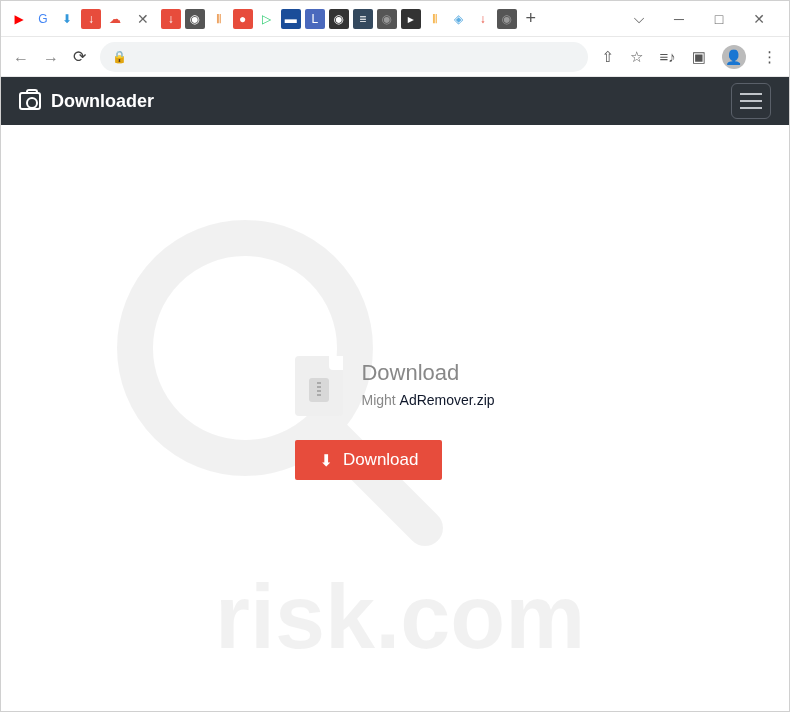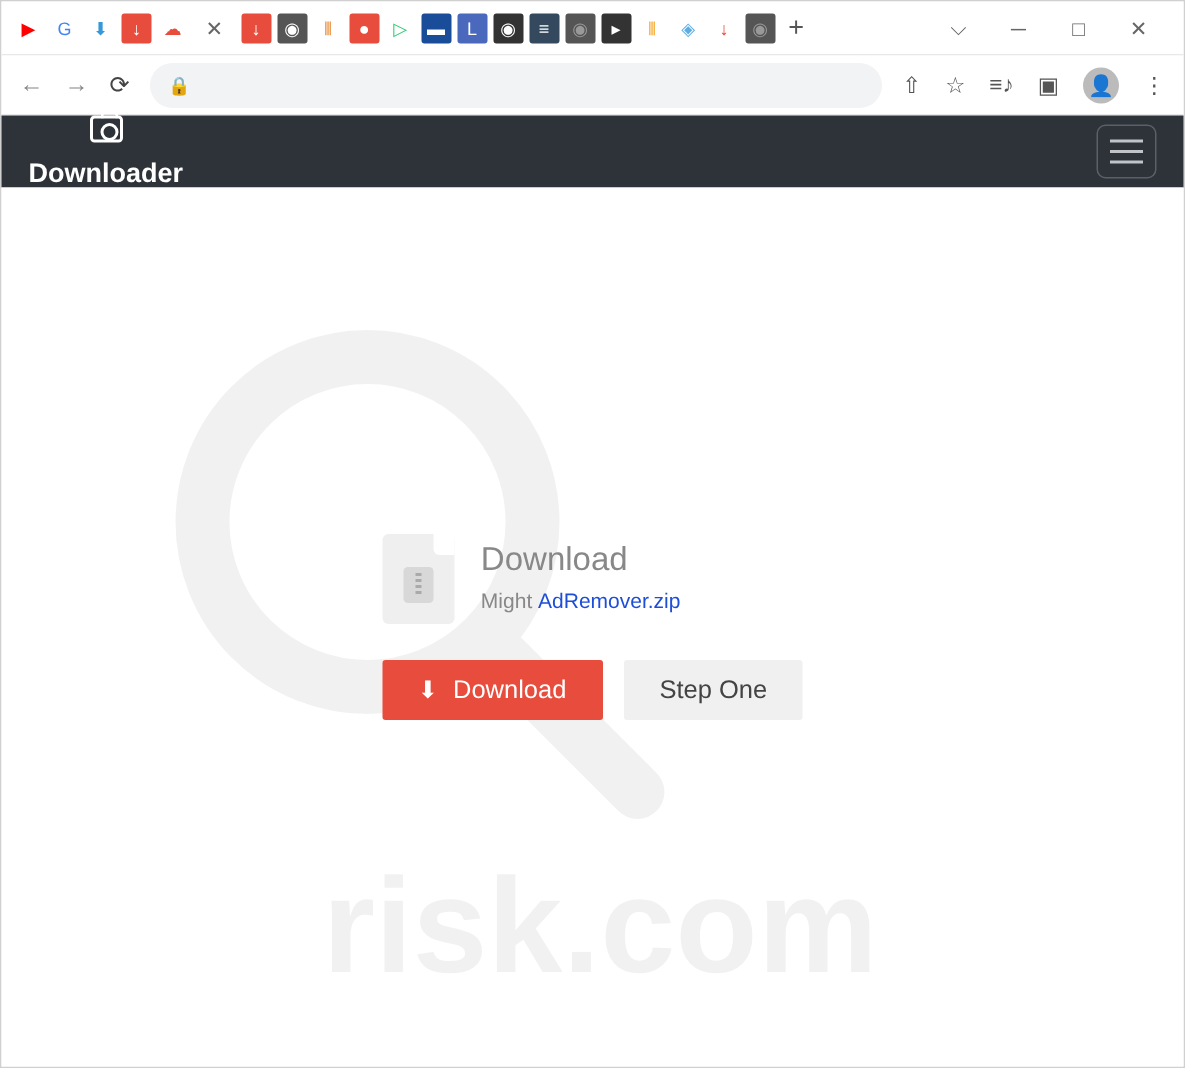--- a/index.html
+++ b/index.html
@@ -18,41 +18,41 @@
     .address-bar { height: 40px; background: #fff; display: flex; align-items: center; padding: 0 12px; gap: 14px; border-bottom: 1px solid #e8e8e8; }
     .nav-btn { color: #888; font-size: 16px; cursor: pointer; }
     .nav-btn.active { color: #444; }
     .url-bar { flex: 1; height: 30px; background: #f1f3f4; border-radius: 15px; display: flex; align-items: center; padding: 0 12px; }
     .lock-icon { color: #666; font-size: 12px; }
     .toolbar-icons { display: flex; gap: 16px; align-items: center; }
     .tb-icon { color: #555; font-size: 15px; cursor: pointer; }
     .profile-icon { width: 24px; height: 24px; background: #bbb; border-radius: 50%; display: flex; align-items: center; justify-content: center; color: #666; font-size: 14px; }
     
     .page-header { height: 48px; background: #2d3339; display: flex; align-items: center; padding: 0 18px; color: #fff; justify-content: space-between; }
-    .brand { display: flex; align-items: center; gap: 10px; font-size: 18px; font-weight: 600; flex-direction: column; }
+    .brand { display: flex; align-items: center; gap: 10px; font-size: 18px; font-weight: 600; }
     .camera-icon { width: 22px; height: 18px; border: 2px solid #fff; border-radius: 3px; position: relative; }
     .camera-icon::before { content: ''; position: absolute; top: -5px; left: 5px; width: 8px; height: 3px; border: 2px solid #fff; border-bottom: none; border-radius: 3px 3px 0 0; }
     .camera-icon::after { content: ''; position: absolute; top: 3px; left: 5px; width: 8px; height: 8px; border: 2px solid #fff; border-radius: 50%; }
     .hamburger { width: 40px; height: 36px; border: 1px solid #5a6069; border-radius: 6px; display: flex; flex-direction: column; align-items: center; justify-content: center; gap: 5px; cursor: pointer; }
     .hamburger span { width: 22px; height: 2px; background: #c0c4c9; }
     
     .page-content { flex: 1; background: #fff; position: relative; display: flex; align-items: center; justify-content: center; }
     .watermark { position: absolute; inset: 0; display: flex; align-items: center; justify-content: center; opacity: 0.05; pointer-events: none; }
     .watermark svg { width: 600px; height: 500px; }
     
     .download-card { position: relative; z-index: 1; text-align: left; }
     .file-info { display: flex; align-items: flex-start; gap: 18px; margin-bottom: 24px; }
     .file-icon { width: 48px; height: 60px; background: #efefef; border-radius: 4px; position: relative; }
     .file-icon::before { content: ''; position: absolute; top: 0; right: 0; width: 14px; height: 14px; background: #fff; border-bottom-left-radius: 4px; }
     .file-icon::after { content: ''; position: absolute; top: 22px; left: 14px; width: 20px; height: 24px; background: #d8d8d8; border-radius: 3px; }
     .zip-marks { position: absolute; top: 26px; left: 22px; width: 4px; height: 16px; z-index: 1; background: repeating-linear-gradient(to bottom, #aaa 0px, #aaa 2px, transparent 2px, transparent 4px); }
     .file-meta { padding-top: 4px; }
     .dl-title { font-size: 22px; color: #888; font-weight: 400; margin-bottom: 6px; }
     .dl-subtitle { font-size: 14px; color: #888; margin-bottom: 4px; }
-    .filename { color: #1d4ed8; font-weight: 500; }
+    .filename { color: #0f172a; font-weight: 500; }
     .dl-note { font-size: 13px; color: #999; }
     .buttons { display: flex; gap: 14px; }
     .btn { padding: 10px 24px; border: none; font-size: 17px; cursor: pointer; display: flex; align-items: center; gap: 10px; border-radius: 2px; }
     .btn-download { background: #e74c3c; color: #fff; }
     .btn-step { background: #f0f0f0; color: #444; }
     .dl-icon { font-size: 16px; }
   </style>
 </head>
 <body>
 
@@ -141,19 +141,16 @@
             <span>Might</span>
             <span class="filename">AdRemover.zip</span>
           </div>
         </div>
       </div>
       <div class="buttons">
         <button class="btn btn-download">
           <span class="dl-icon">⬇</span>
           <span>Download</span>
         </button>
-        <button class="btn btn-step">
-          <span>Step One</span>
-        </button>
       </div>
     </div>
   </div>
 </div>
 
 </body></html>

